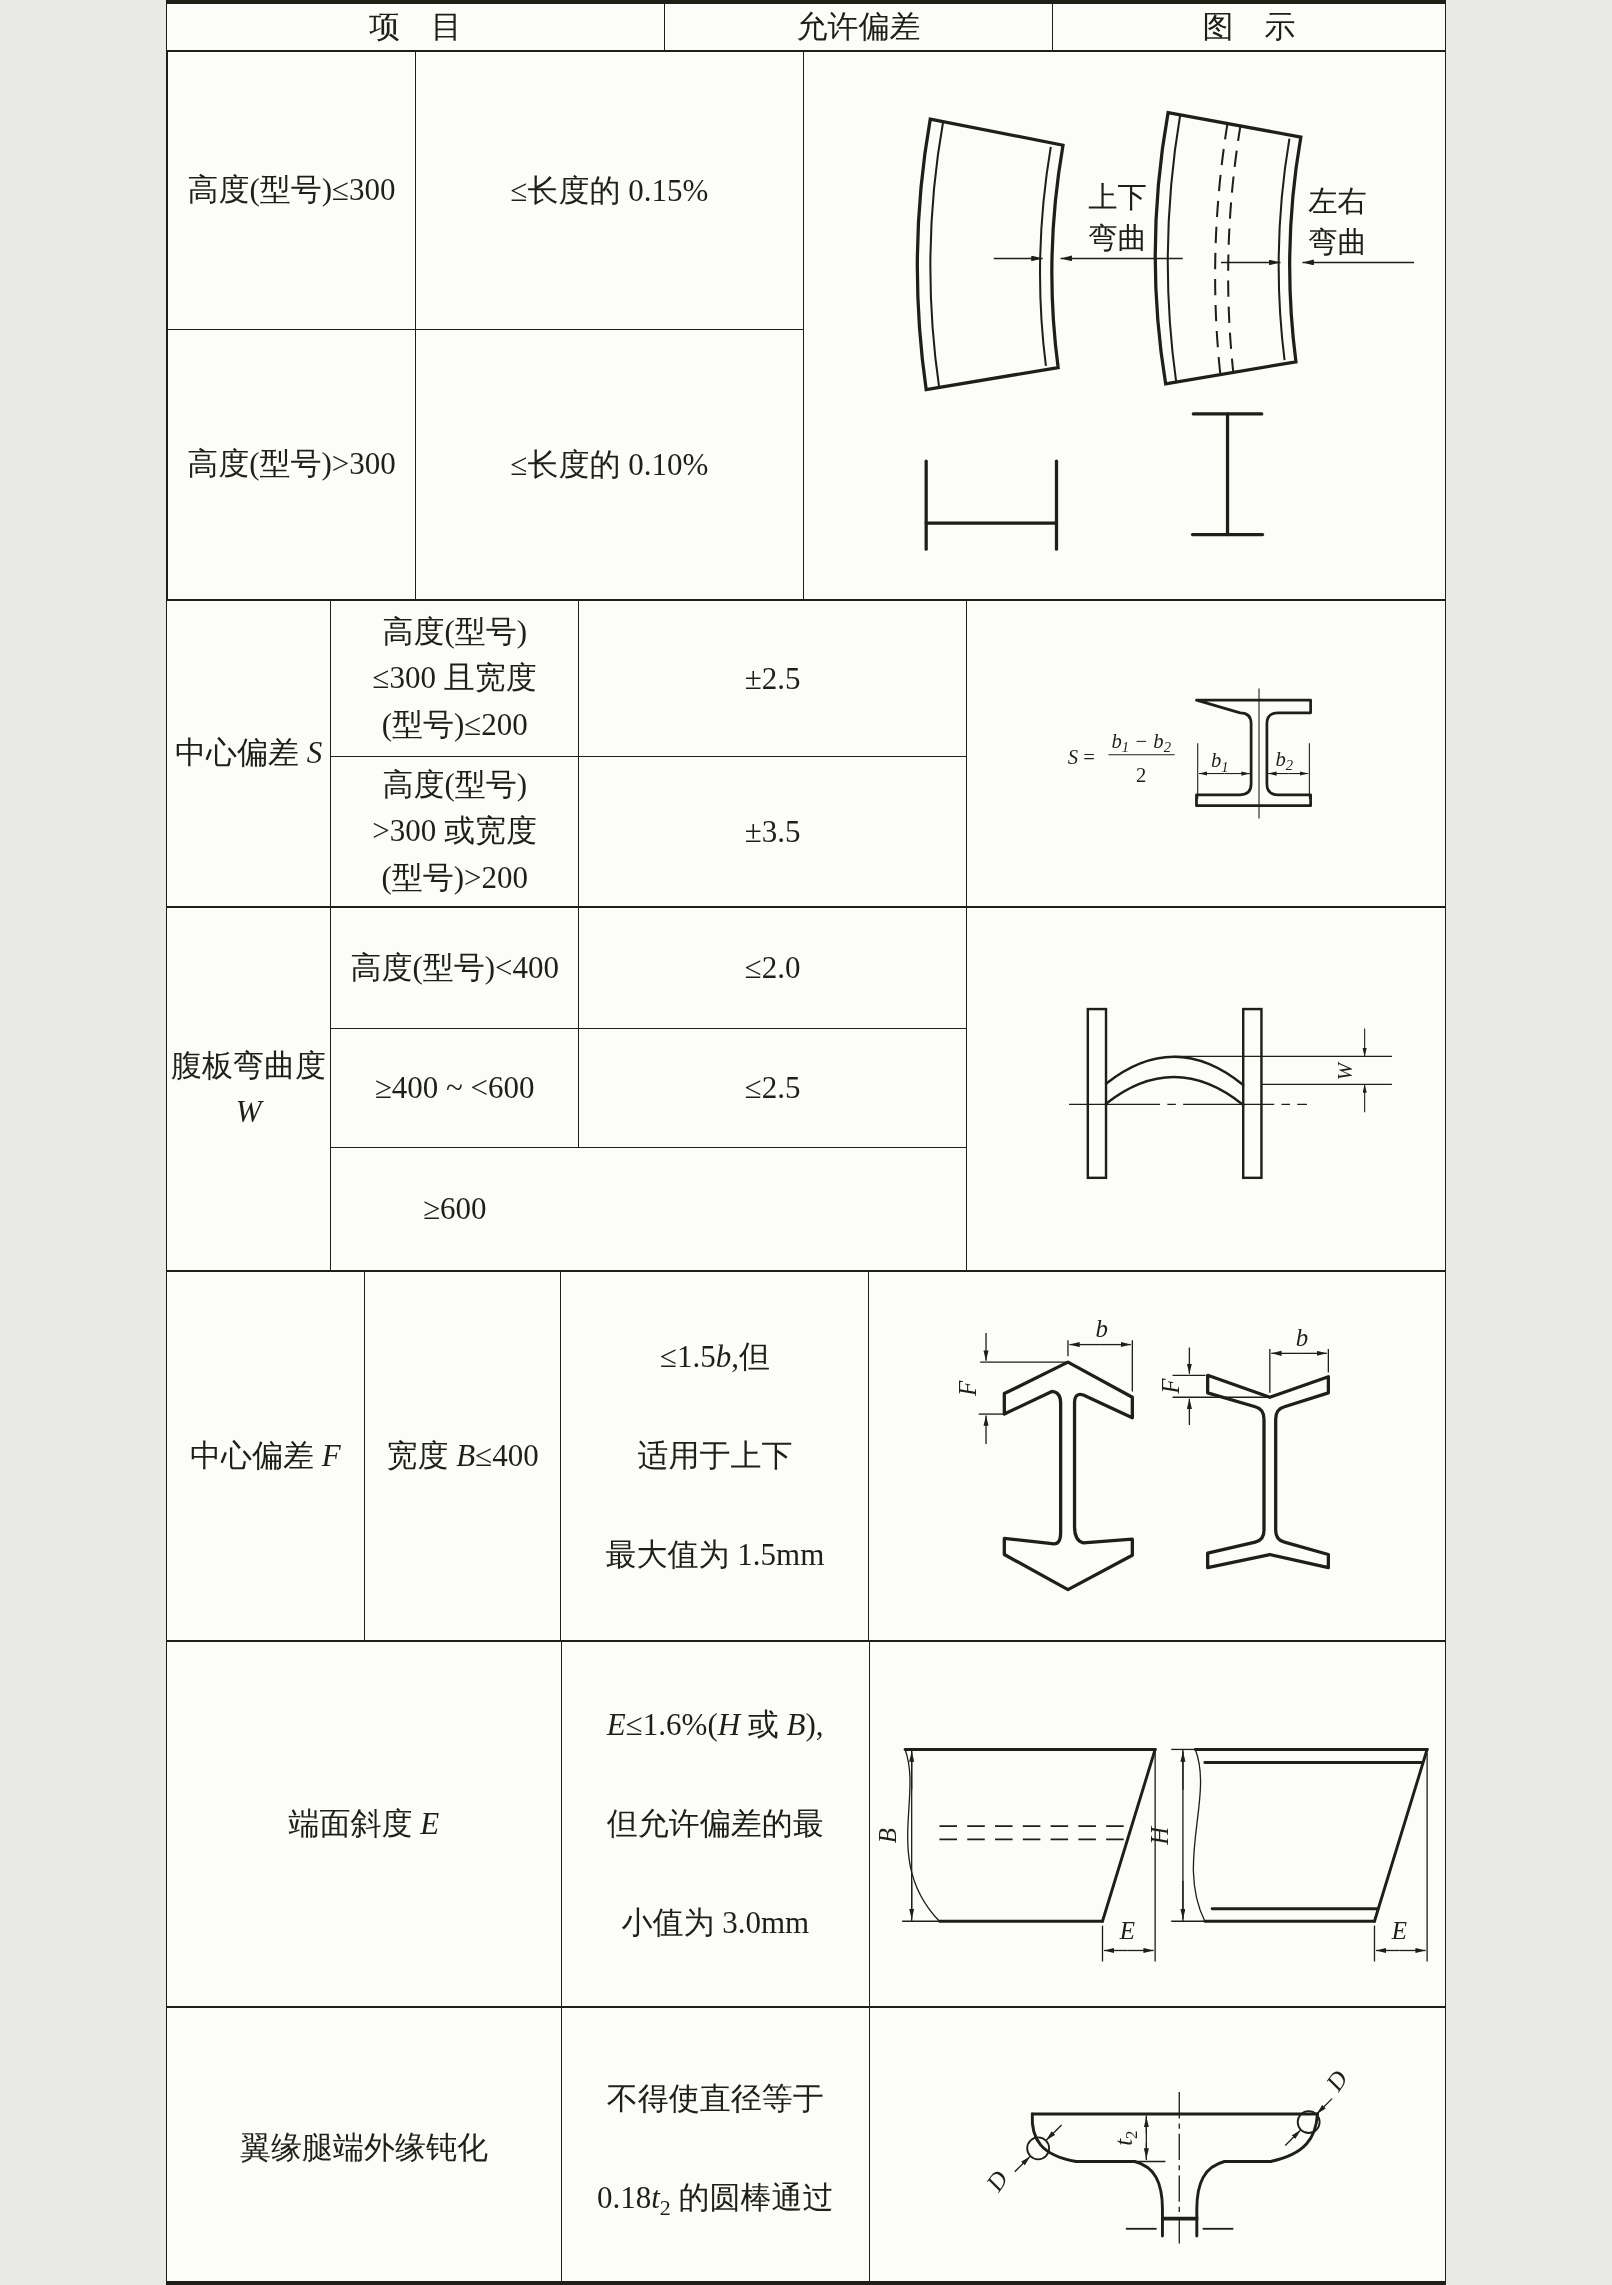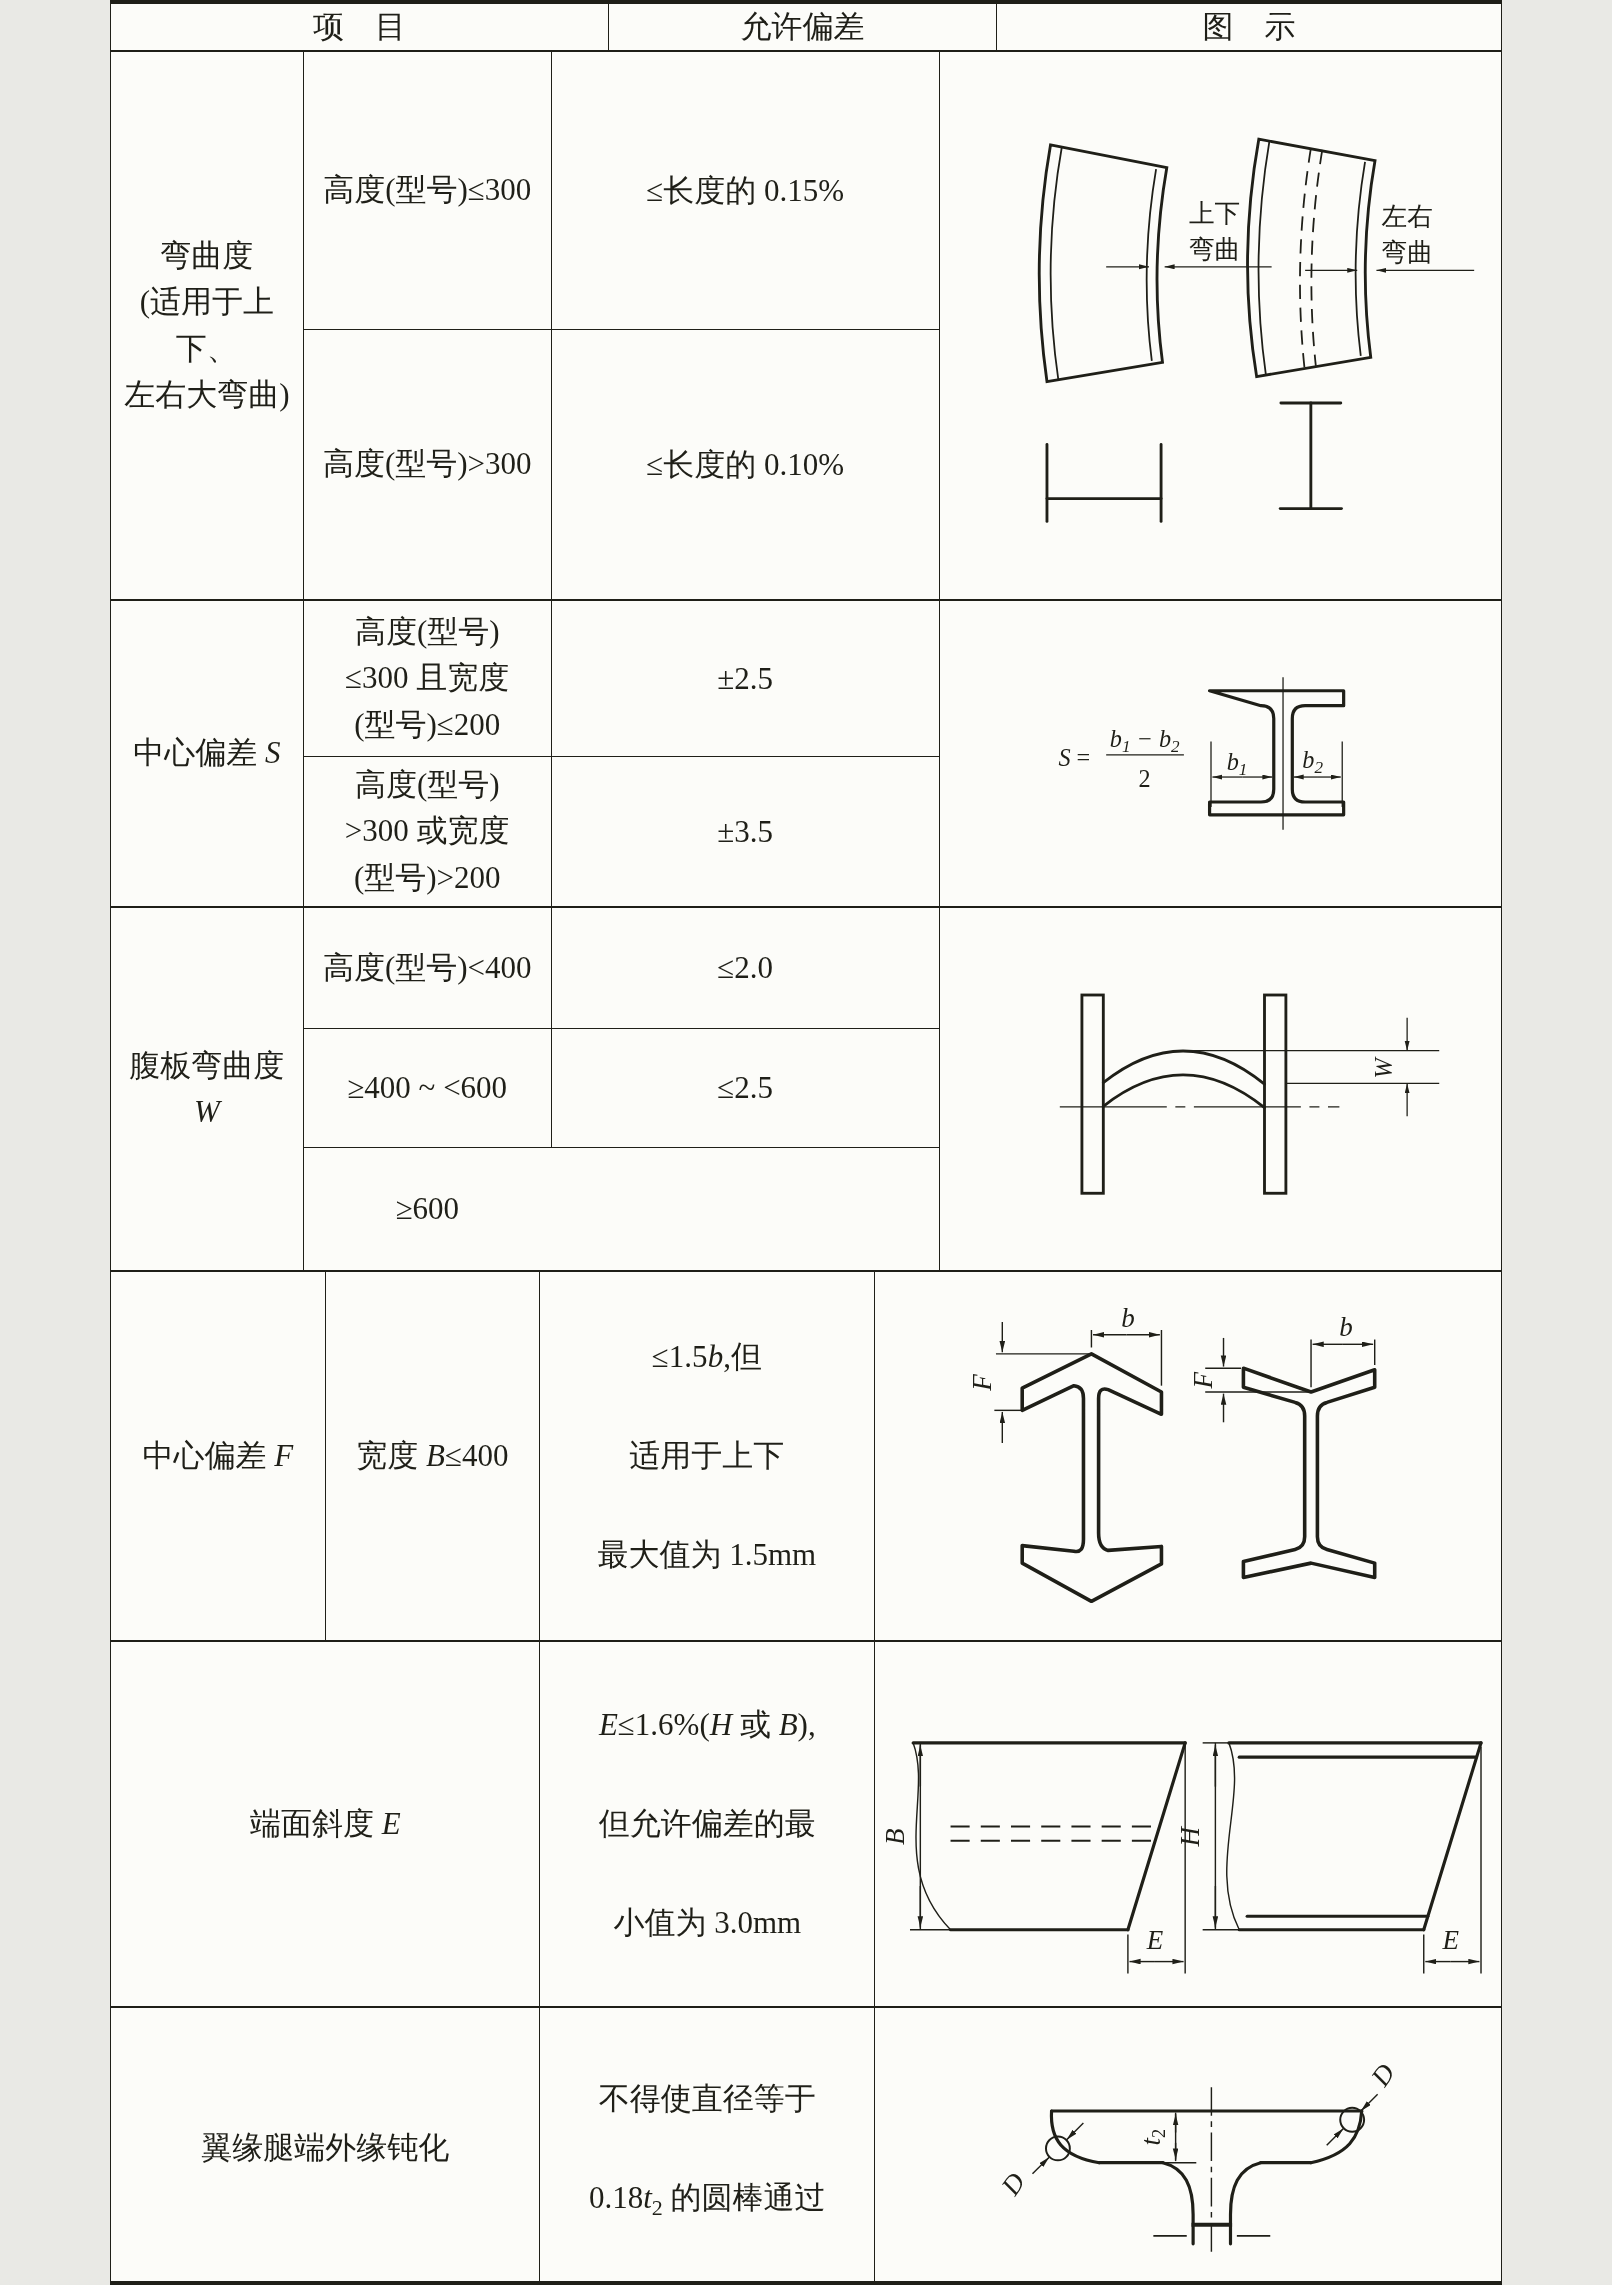--- a/index.html
+++ b/index.html
@@ -1,17 +1,17 @@
 <!DOCTYPE html>
 <html style="font-size:14.8px"><head>
 <meta charset="utf-8">
 <style>
   *{box-sizing:border-box;margin:0;padding:0}
   html,body{background:#e9e9e5}
-  .page{width:1392px;height:2285px;margin:0 auto;background:#fcfcf9;color:#1f1f18;
+  .page{width:1280px;height:2285px;margin:0 auto;background:#fcfcf9;color:#1f1f18;
         font-family:"Liberation Serif","DejaVu Serif",serif;font-size:31px;}
   .tbl{width:100%;height:100%;border:1.8px solid #1f1f18;border-top-width:4.6px;border-bottom-width:4.6px;
        display:flex;flex-direction:column;background:#fcfcf9}
   .row{display:flex;border-top:2.8px solid #1f1f18;flex:0 0 auto}
   .row.hdr{border-top:none}
   .cell{display:flex;align-items:center;justify-content:center;text-align:center;
         white-space:pre-line;line-height:1.5}
   .cItem{width:248px}
   .cItemW{width:497px}
   .subwrap{width:636px;display:flex;flex-direction:column}
@@ -48,23 +48,20 @@
 <div class="page">
 <div class="tbl">
 
   <div class="row hdr" style="height:46px">
     <div class="cell hItem">项　目</div>
     <div class="cell hTol">允许偏差</div>
     <div class="cell hFig">图　示</div>
   </div>
 
   <div class="row" style="height:549px">
-    <div class="cell cItem">弯曲度
-(适用于上下、
-左右大弯曲)</div>
     <div class="subwrap">
       <div class="subrow" style="flex:0 0 277px">
         <div class="cell cCond">高度(型号)≤300</div>
         <div class="cell cTol">≤长度的 0.15%</div>
       </div>
       <div class="subrow">
         <div class="cell cCond">高度(型号)&gt;300</div>
         <div class="cell cTol">≤长度的 0.10%</div>
       </div>
     </div>

